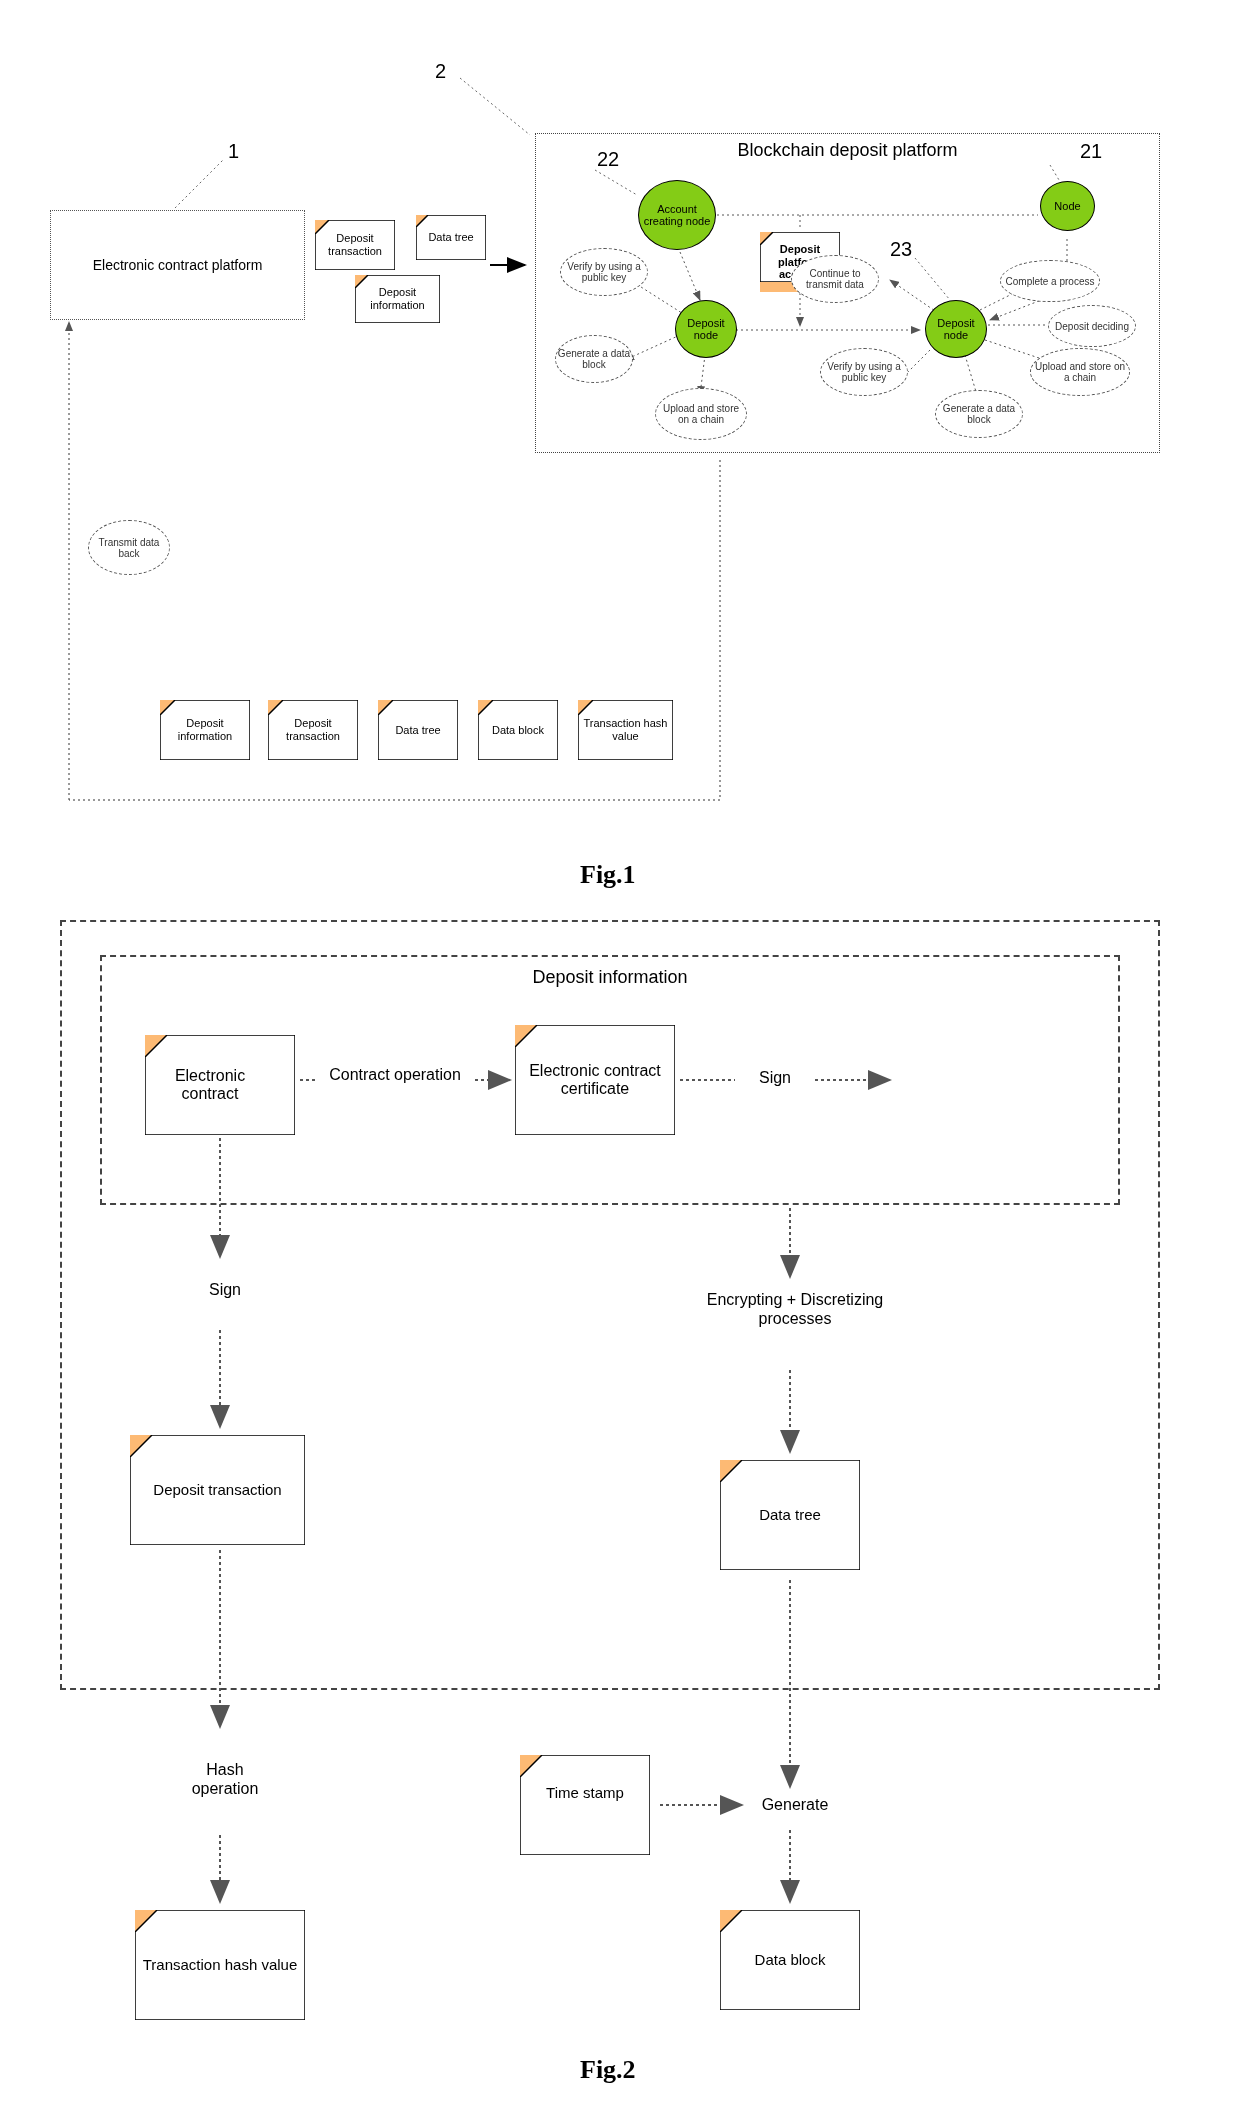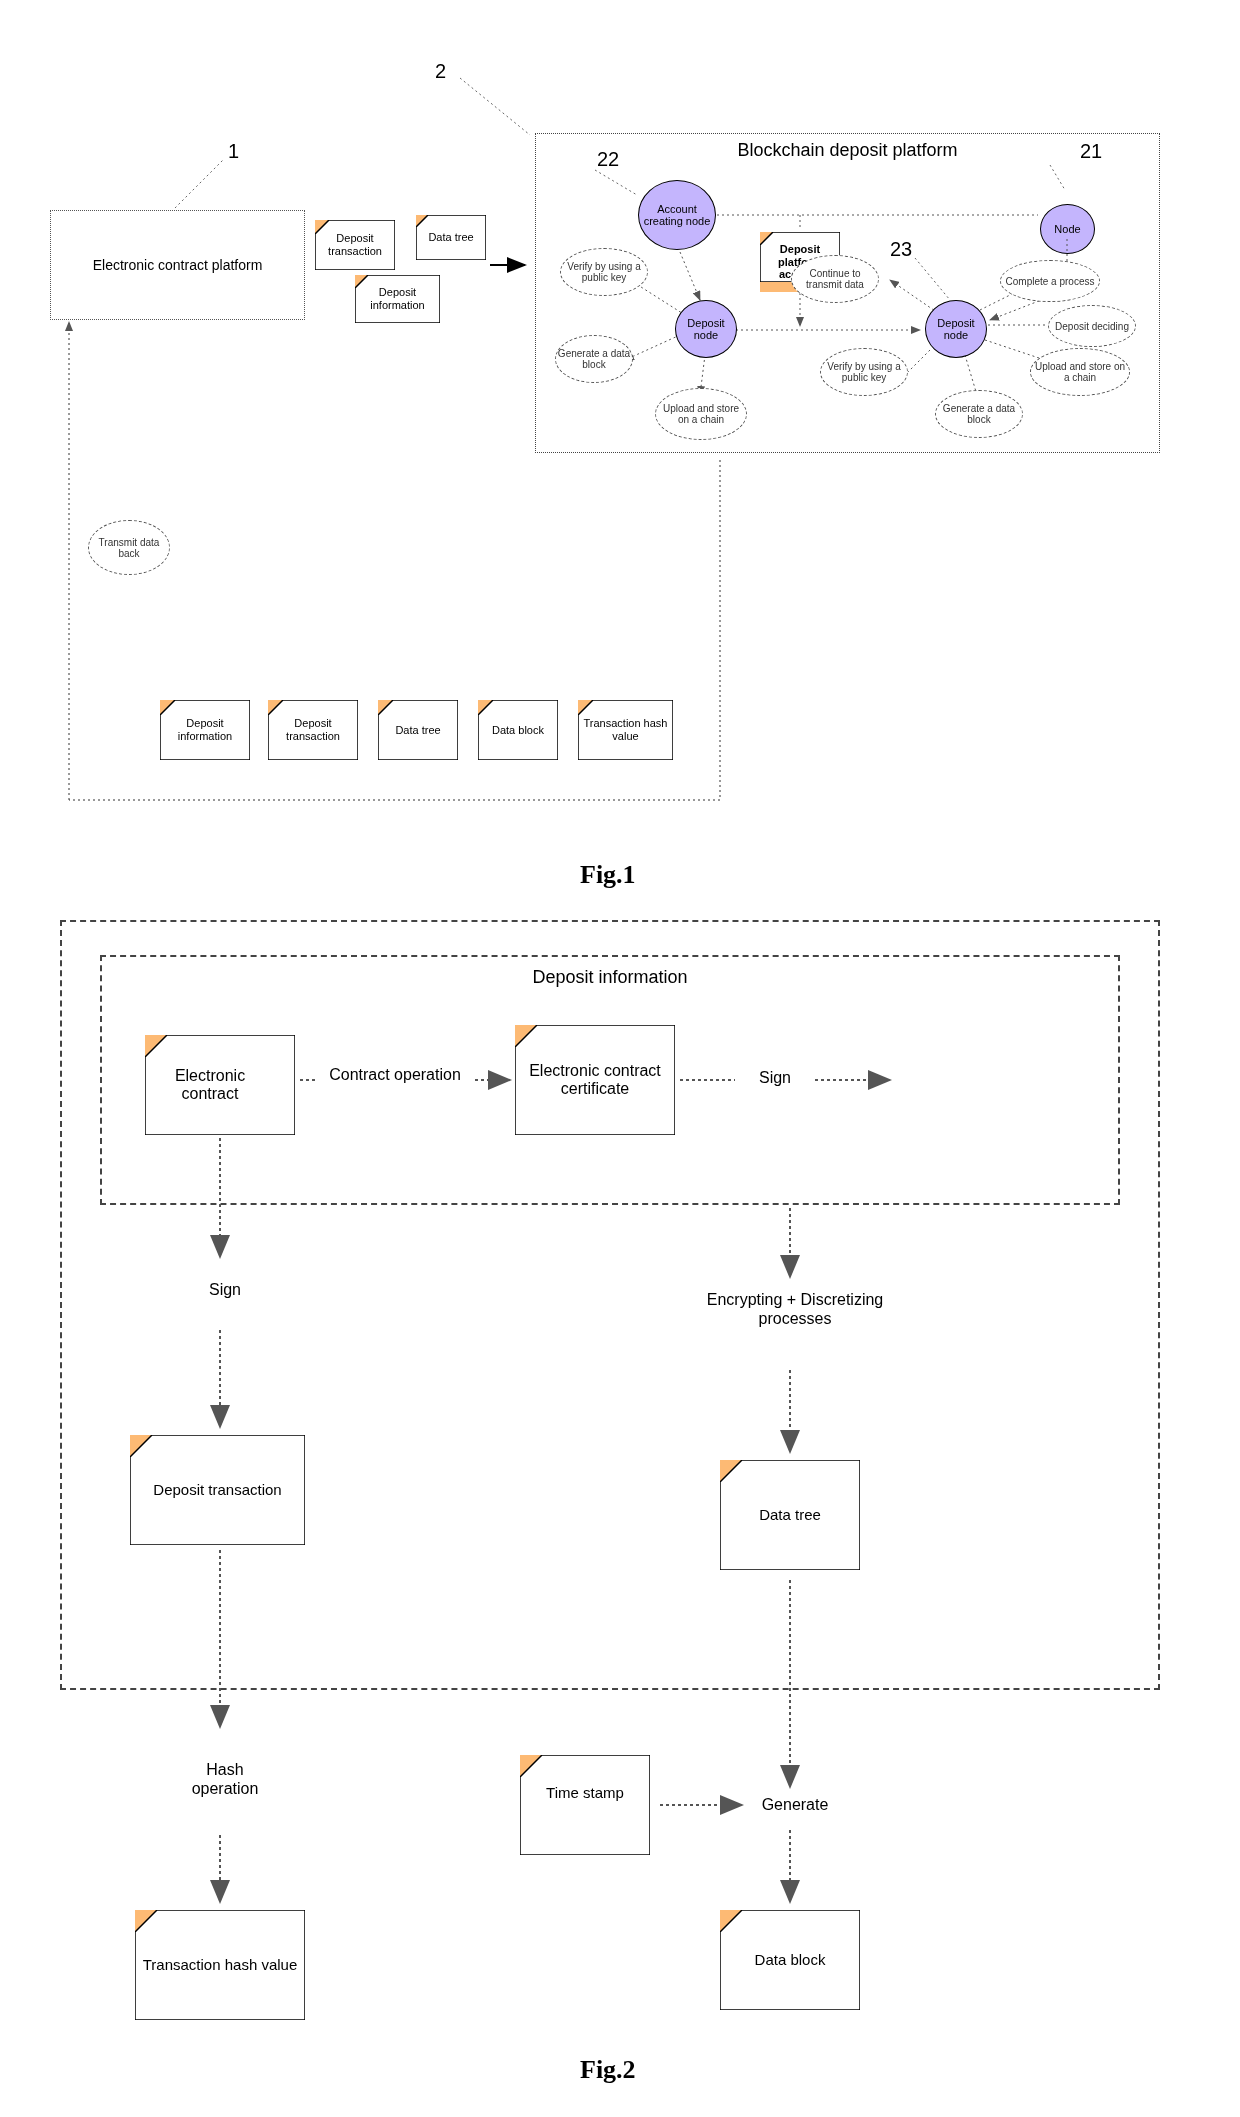--- a/index.html
+++ b/index.html
@@ -44,21 +44,21 @@
   }
   .folder.big .lbl { font-size: 16px; }
   .folder.med .lbl { font-size: 15px; }
   .circle {
     position: absolute;
     border: 1.5px solid #000;
     border-radius: 50%;
     display: flex; align-items: center; justify-content: center;
     text-align: center;
     font-size: 11px; line-height: 1.1;
-    background: #c4b5fd;
+    background: #84cc16;
   }
   .ellipse {
     position: absolute;
     border: 1.5px dashed #555;
     border-radius: 50%;
     display: flex; align-items: center; justify-content: center;
     text-align: center;
     font-size: 10px; line-height: 1.1;
     background: #fff;
     color: #333;
@@ -143,21 +143,21 @@
   </div>
   <div class="reflabel" style="left:415px; top:40px;">2</div>
   <div class="reflabel" style="left:545px; top:128px;margin-left:32px;">22</div>
   <div class="reflabel" style="left:1060px; top:120px;">21</div>
   <div class="reflabel" style="left:870px; top:218px;">23</div>
 
   <div class="circle" style="left:618px; top:160px; width:78px; height:70px;">
     <span>Account creating node</span>
   </div>
 
-  <div class="circle" style="left:1020px; top:184px; width:55px; height:50px;">
+  <div class="circle" style="left:1020px; top:161px; width:55px; height:50px;">
     <span>Node</span>
   </div>
 
   <div class="folder" style="left:740px; top:212px; width:80px; height:60px;font-weight:bold;">
     <svg width="80" height="50">
         <path d="M0 13 L13 0 L80 0 L80 50 L0 50 Z" fill="#fff" stroke="#000" stroke-width="1.5"></path>
       </svg>
     <div class="lbl">Deposit platform account</div>
   </div>
 

